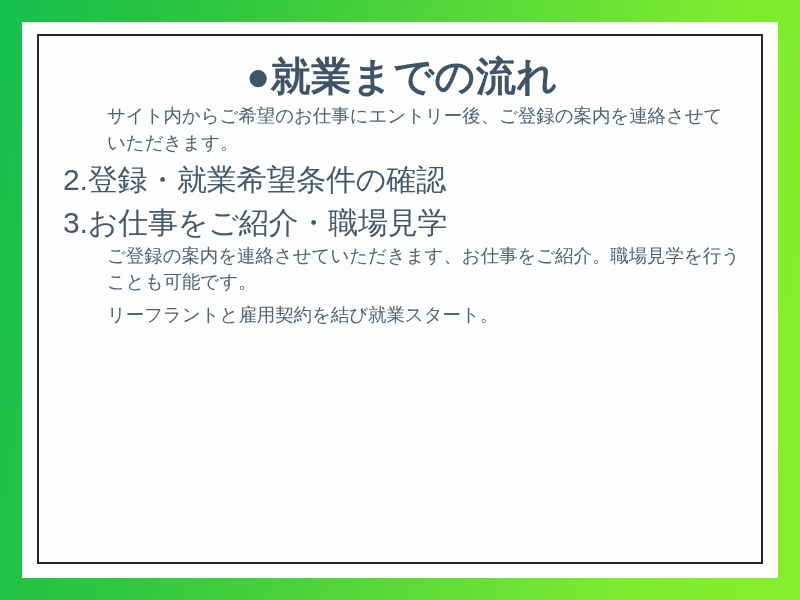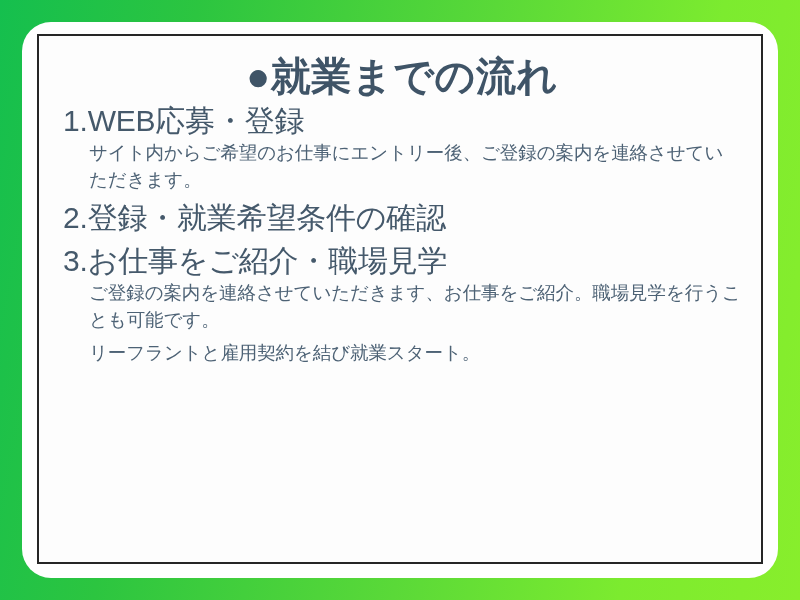--- a/index.html
+++ b/index.html
@@ -26,21 +26,20 @@
 
   
   .paper {
     position: absolute;
     left: 22px;
     top: 22px;
     right: 22px;
     bottom: 22px;
     background: #ffffff;
     box-sizing: border-box;
-    border-radius: 29px;
   }
 
   
   .frame {
     position: absolute;
     left: 15px;
     top: 12px;
     right: 15px;
     bottom: 14px;
     border: 2px solid #262626;
@@ -100,41 +99,38 @@
     white-space: nowrap;
   }
   .step-num {
     font-family: "Liberation Sans", "DejaVu Sans", sans-serif;
   }
 
   .step-body {
     font-size: 18.5px;
     line-height: 1.45;
     color: #4d6275;
-    margin: 1px 0 0 26px;
+    margin: 1px 0 0 44px;
     letter-spacing: -0.1px;
     max-width: 660px;
   }
 </style>
 </head>
 <body>
 
 <div class="slide">
   <div class="paper">
     <div class="frame">
       <div class="content">
 
         <div class="title">●就業までの流れ</div>
 
         <ul class="steps">
 
           <li class="step">
-            <div class="step-head">
-              <span class="step-num">1.</span><span>WEB応募・登録</span>
-            </div>
             <div class="step-body">サイト内からご希望のお仕事にエントリー後、ご登録の案内を連絡させていただきます。</div>
           </li>
 
           <li class="step">
             <div class="step-head">
               <span class="step-num">2.</span><span>登録・就業希望条件の確認</span>
             </div>
           </li>
 
           <li class="step">

